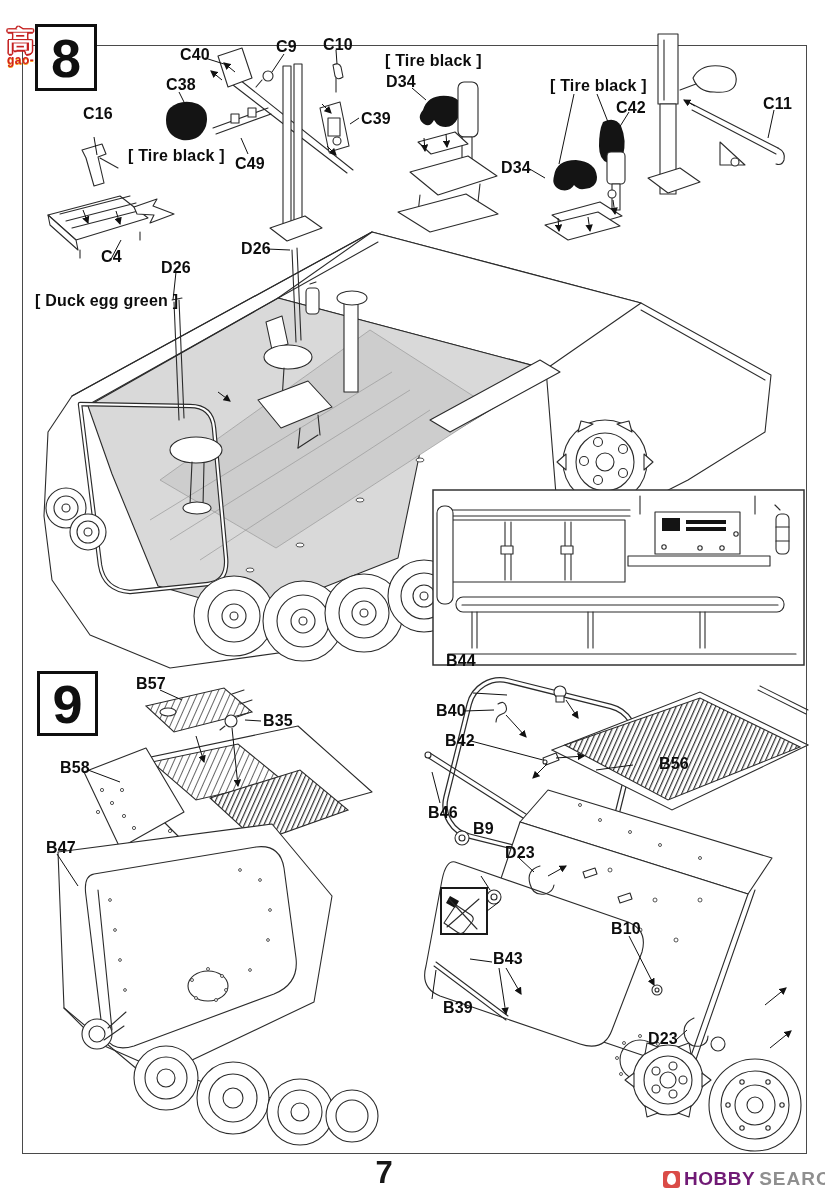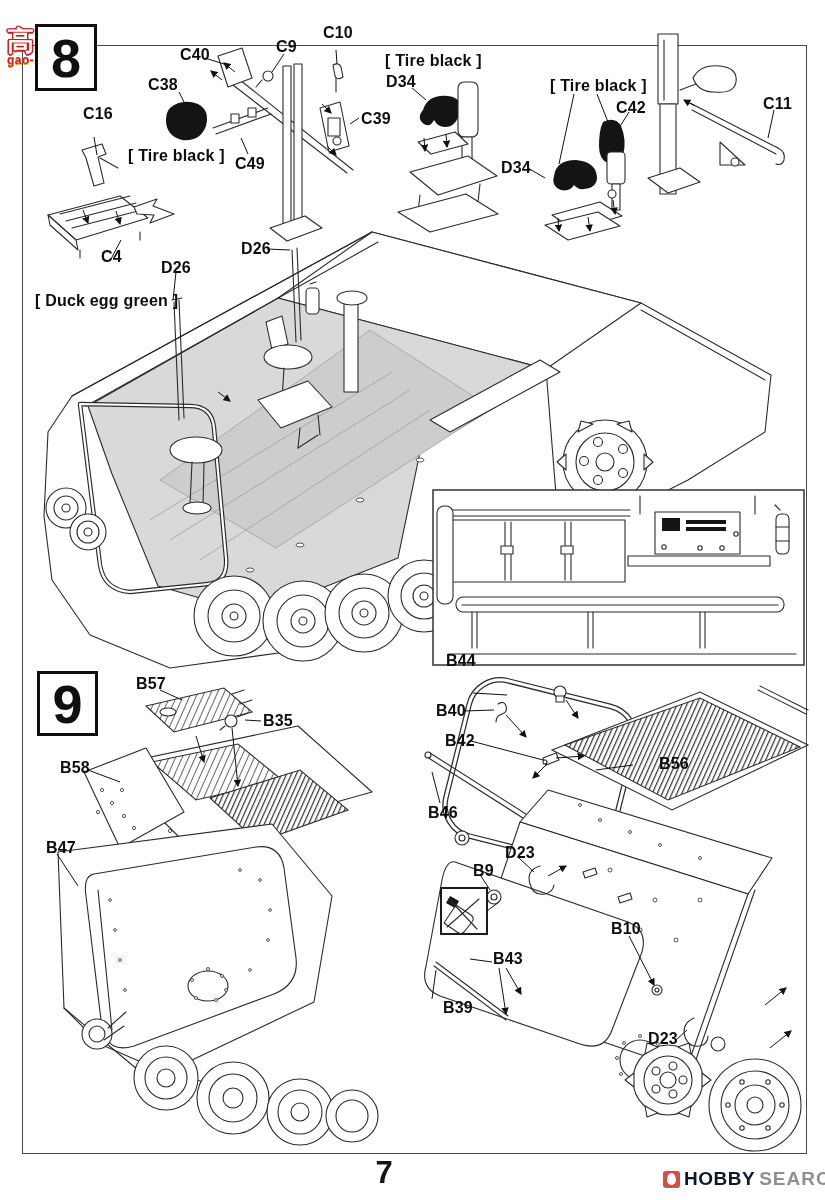--- a/index.html
+++ b/index.html
@@ -23,21 +23,21 @@
                  -1px -1px #c42120,1px 1px #c42120,1px -1px #c42120,-1px 1px #c42120;}
   #wm-url{font-size:12px;font-weight:bold;color:#d3231e;letter-spacing:.5px;
      text-shadow:0 1px 0 #f7a11b;margin-top:-2px;}
   
   #page-number{position:absolute;left:366px;top:1155px;width:36px;text-align:center;
      font-size:31px;font-weight:bold;color:#161616;}
   #hs-logo{position:absolute;left:663px;top:1168px;display:flex;align-items:center;gap:4px;}
   #hs-icon{width:17px;height:17px;border-radius:3px;background:#da4b47;position:relative;}
   #hs-icon span{position:absolute;left:4px;top:2px;width:9px;height:12px;background:#fff;
      border-radius:50% 50% 50% 50%/60% 60% 40% 40%;}
-  #hs-brand{font-size:19px;font-weight:bold;color:#0f172a;letter-spacing:.5px;}
+  #hs-brand{font-size:19px;font-weight:bold;color:#701a75;letter-spacing:.5px;}
   #hs-suffix{font-size:19px;font-weight:bold;color:#8f8f8f;letter-spacing:1px;}
 </style>
 </head>
 <body>
 
 <div id="page">
 
   <div id="page-border"></div>
 
   <svg id="art" width="825" height="1200" viewBox="0 0 825 1200">
@@ -499,22 +499,22 @@
 
   <div id="box8" class="stepbox">
     <span>8</span>
   </div>
   <div id="box9" class="stepbox">
     <span>9</span>
   </div>
 
   <div class="plabel" style="left:180px;top:46px">C40</div>
   <div class="plabel" style="left:276px;top:38px">C9</div>
-  <div class="plabel" style="left:323px;top:24px">C10</div>
-  <div class="plabel" style="left:148px;top:76px">C38</div>
+  <div class="plabel" style="left:323px;top:36px">C10</div>
+  <div class="plabel" style="left:166px;top:76px">C38</div>
   <div class="plabel" style="left:361px;top:110px">C39</div>
   <div class="plabel" style="left:128px;top:147px">[ Tire black ]</div>
   <div class="plabel" style="left:235px;top:155px">C49</div>
   <div class="plabel" style="left:83px;top:105px">C16</div>
   <div class="plabel" style="left:101px;top:248px">C4</div>
   <div class="plabel" style="left:385px;top:52px">[ Tire black ]</div>
   <div class="plabel" style="left:386px;top:73px">D34</div>
   <div class="plabel" style="left:550px;top:77px">[ Tire black ]</div>
   <div class="plabel" style="left:616px;top:99px">C42</div>
   <div class="plabel" style="left:501px;top:159px">D34</div>
@@ -526,21 +526,21 @@
   <div class="plabel" style="left:136px;top:675px">B57</div>
   <div class="plabel" style="left:263px;top:712px">B35</div>
   <div class="plabel" style="left:60px;top:759px">B58</div>
   <div class="plabel" style="left:46px;top:839px">B47</div>
   <div class="plabel" style="left:446px;top:652px">B44</div>
   <div class="plabel" style="left:436px;top:702px">B40</div>
   <div class="plabel" style="left:445px;top:732px">B42</div>
   <div class="plabel" style="left:659px;top:755px">B56</div>
   <div class="plabel" style="left:428px;top:804px">B46</div>
   <div class="plabel" style="left:505px;top:844px">D23</div>
-  <div class="plabel" style="left:473px;top:862px">B9</div>
+  <div class="plabel" style="left:473px;top:820px">B9</div>
   <div class="plabel" style="left:611px;top:920px">B10</div>
   <div class="plabel" style="left:493px;top:950px">B43</div>
   <div class="plabel" style="left:443px;top:999px">B39</div>
   <div class="plabel" style="left:648px;top:1030px">D23</div>
 
   <div id="page-number">7</div>
   <div id="hs-logo">
     <div id="hs-icon">
         <span></span>
       </div>

